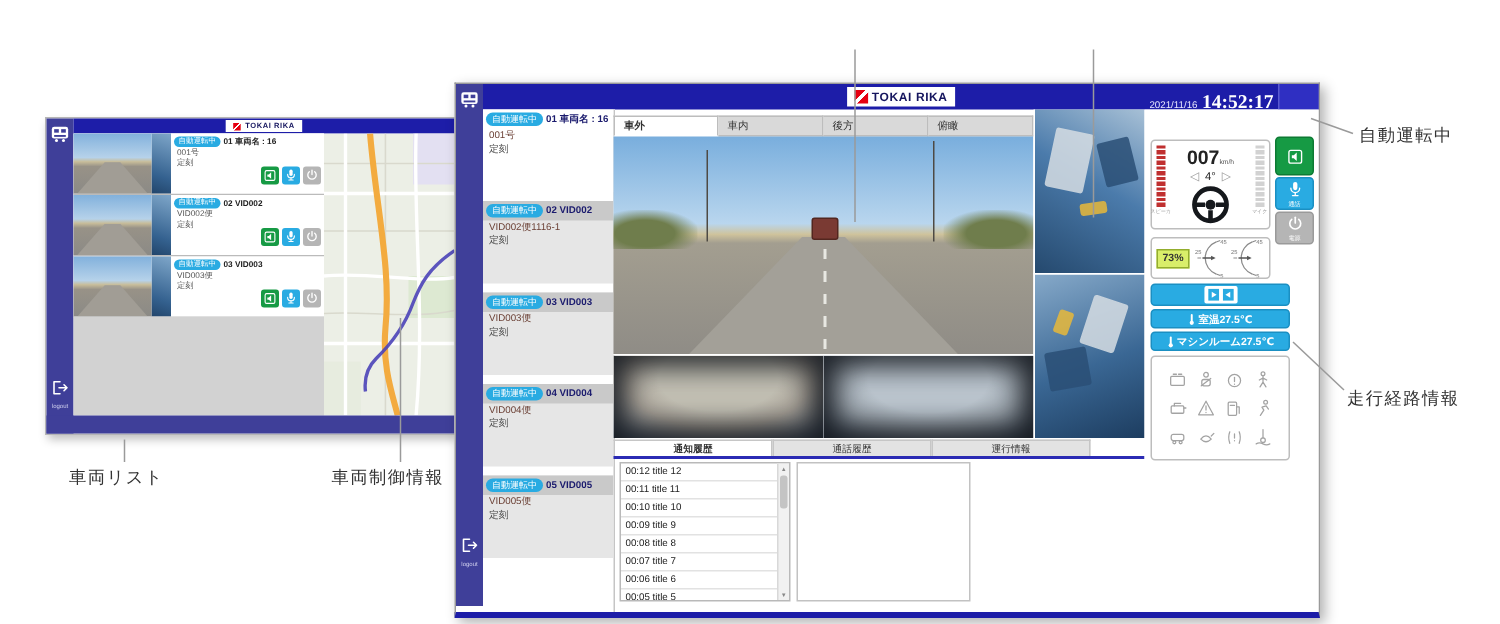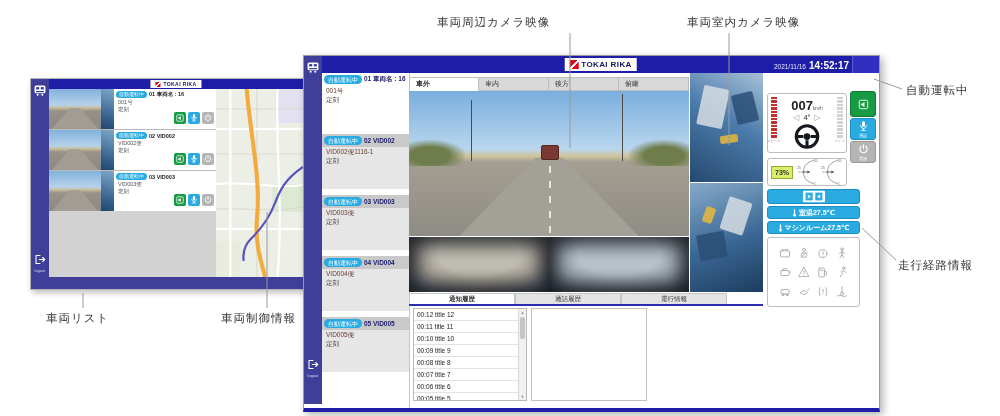--- a/index.html
+++ b/index.html
@@ -47,21 +47,21 @@
   .lw-map svg{width:100%;height:100%;display:block;}
   .lw-bottom{left:0;top:198px;width:272px;height:12px;background:#3f3f99;}
 
   
   .win-main{left:303px;top:55px;width:575px;height:352px;background:#fff;border:1px solid #9a9a9a;border-bottom:4px solid #1d1da8;box-shadow:3px 3px 8px rgba(0,0,0,.3);z-index:2;}
   .mw-header{left:18px;top:0;width:557px;height:17px;background:#1d1da8;}
   .mw-header .logo-chip{top:2px;height:13px;}
   .mw-header .logo-mark{width:9px;height:9px;}
   .mw-header .logo-text{font-size:8px;}
   .ts{position:absolute;right:30px;top:4px;color:#e8e8ff;font-size:6.5px;display:flex;align-items:baseline;gap:3px;}
-  .ts-time{font-weight:bold;font-size:10px;color:#fff;}
+  .ts-time{font-weight:bold;font-size:13px;color:#fff;font-family:Liberation Serif, serif;}
   .ts-seg{position:absolute;right:0;top:0;width:26px;height:17px;background:#2f2fc2;border-left:1px solid #5a5ad0;}
   .mw-side{left:0;top:0;width:18px;height:352px;}
   .mw-side .logout{bottom:28px;}
 
   
   .mw-vlist{left:18px;top:17px;width:87px;height:335px;background:#fff;border-right:1px solid #c5c5c5;overflow:hidden;}
   .ventry{position:relative;height:55px;margin-bottom:6px;}
   .vhead{height:13px;display:flex;align-items:center;gap:2px;padding:0 2px;}
   .vtitle{font-size:6.5px;font-weight:bold;color:#1b1b6e;white-space:nowrap;}
   .vline{font-size:6.5px;color:#444;padding:2px 0 0 4px;line-height:1;}
@@ -140,22 +140,20 @@
   .tlabel{font-size:7px;font-weight:bold;white-space:nowrap;}
   .thermo{width:5px;height:10px;}
   .card3{left:4px;top:164px;width:93px;height:70px;display:grid;grid-template-columns:repeat(4,1fr);align-items:center;justify-items:center;padding:5px 7px;}
   .tt{width:14px;height:14px;}
 </style>
 </head>
 <body>
 
 <div class="canvas">
 
-  <div class="ann" style="left:437px;top:15px;">車両周辺カメラ映像</div>
-  <div class="ann" style="left:687px;top:15px;">車両室内カメラ映像</div>
   <div class="ann" style="left:906px;top:83px;">自動運転中</div>
   <div class="ann" style="left:898px;top:258px;">走行経路情報</div>
   <div class="ann" style="left:46px;top:311px;">車両リスト</div>
   <div class="ann" style="left:221px;top:311px;">車両制御情報</div>
 
   <div class="abs win-list">
     <div class="abs lw-side side">
       <span class="bus">
         <svg viewBox="0 0 18 16">
             <rect x="2" y="2" width="14" height="10" rx="2" fill="#fff"></rect>

